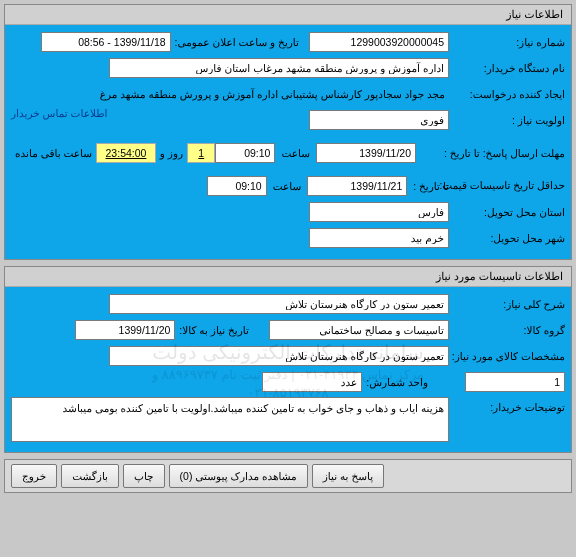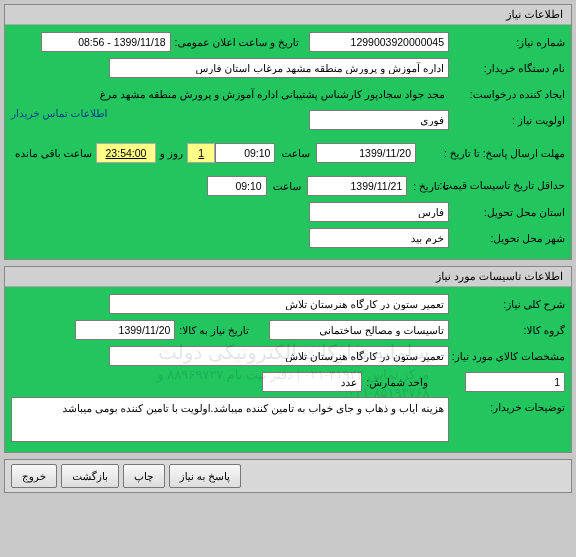--- a/index.html
+++ b/index.html
@@ -4,21 +4,21 @@
 <style>
 * { box-sizing: border-box; margin: 0; padding: 0; }
 body {
   font-family: Tahoma, Arial, sans-serif;
   font-size: 11px;
   background: #c8c8c8;
   direction: rtl;
   padding: 4px;
 }
 .panel {
-  background: #22c55e;
+  background: #0ea5e9;
   border: 1px solid #888;
   margin-bottom: 6px;
 }
 .panel-header {
   background: #d0d0d0;
   border-bottom: 1px solid #aaa;
   padding: 3px 8px;
   font-size: 11px;
   color: #000;
 }
@@ -75,21 +75,21 @@
   font-size: 10.5px;
   cursor: pointer;
 }
 .watermark {
   position: absolute;
   top: 50%;
   left: 50%;
   transform: translate(-50%, -50%);
   color: rgba(0,0,0,0.1);
   font-size: 20px;
-  text-align: right;
+  text-align: center;
   pointer-events: none;
   line-height: 1.4;
 }
 .textarea {
   background: #fff;
   border: 1px solid #7a7a7a;
   width: 440px;
   height: 45px;
   padding: 4px;
   font-size: 10.5px;
@@ -216,16 +216,17 @@
     <div class="form-row" style="align-items:flex-start">
       <span class="label label-col" style="padding-top:4px">توضیحات خریدار:</span>
       <textarea class="textarea" readonly="" style="">هزینه ایاب و ذهاب و جای خواب به تامین کننده میباشد.اولویت با تامین کننده بومی میباشد</textarea>
     </div>
 
   </div>
 </div>
 
 <div class="button-bar">
   <button class="btn">پاسخ به نیاز</button>
+  <button class="btn">مشاهده مدارک پیوستی (0)</button>
   <button class="btn">چاپ</button>
   <button class="btn">بازگشت</button>
   <button class="btn">خروج</button>
 </div>
 
 </body></html>

